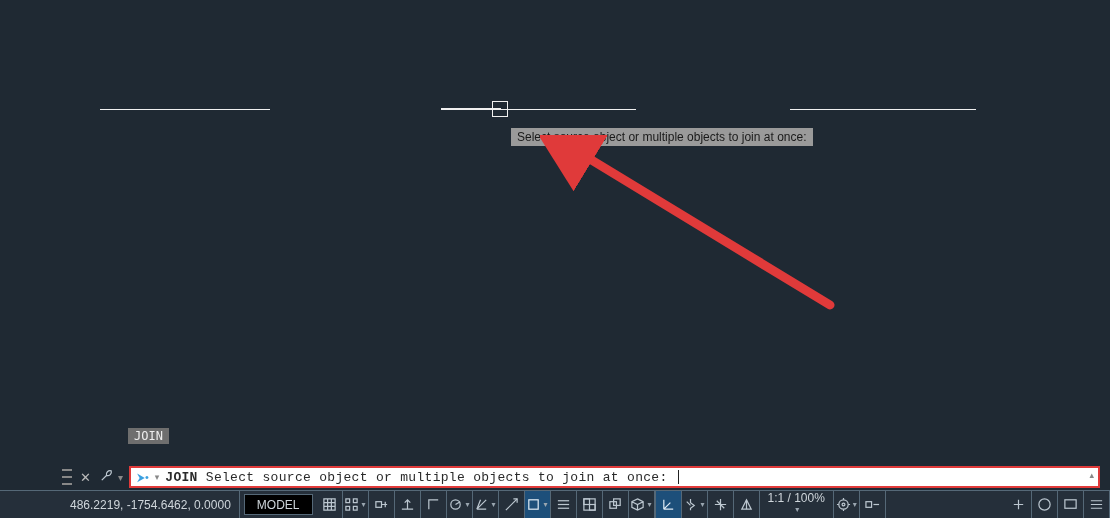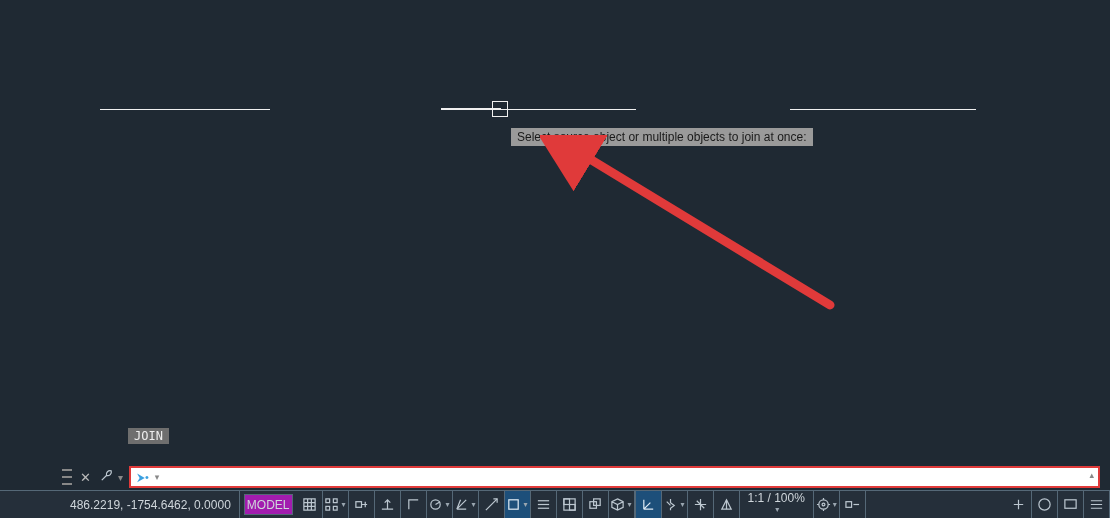--- a/index.html
+++ b/index.html
@@ -121,23 +121,23 @@
     color: #cfd6db;
   }
   .status .cell {
     display: flex; align-items: center;
     padding: 0 8px;
     border-right: 1px solid #556877;
     white-space: nowrap;
   }
   .status .coords { min-width: 230px; padding-left: 70px; }
   .status .model-btn {
-    background: #a21caf;
+    background: #000000;
     margin: 3px 4px;
-    padding: 0 2px;
+    padding: 0 12px;
     border: 1px solid #556877;
     display:flex; align-items:center;
   }
   .status .icon {
     width: 26px;
     justify-content: center;
     padding:0;
   }
   .status .icon.on { background:#1d4f7a; }
   .status .spacer { flex:1; border-right:none; }
@@ -189,20 +189,21 @@
   <div class="cmd-wrench">
     <svg class="ic" viewBox="0 0 16 16">
         <path d="M13 3a4 4 0 0 1-5 5L3 13l0 0 5-5a4 4 0 0 1 5-5z"></path>
       </svg>
   </div>
   <div class="cmd-caret">▾</div>
 
   <div class="cmd-box">
     <span class="cmd-arrow-icon">⮞•</span>
     <span class="cmd-arrow-caret">▾</span>
+    <span class="cmd-text"><span class="cmdname">JOIN</span> <span>Select source object or multiple objects to join at once:</span> <span class="cmd-cursor"></span></span>
     <span class="cmd-scroll-up">▴</span>
   </div>
 </div>
 
 <div class="status">
   <div class="cell coords">486.2219, -1754.6462, 0.0000</div>
 
   <div class="model-btn">MODEL</div>
 
   <div class="cell icon">

